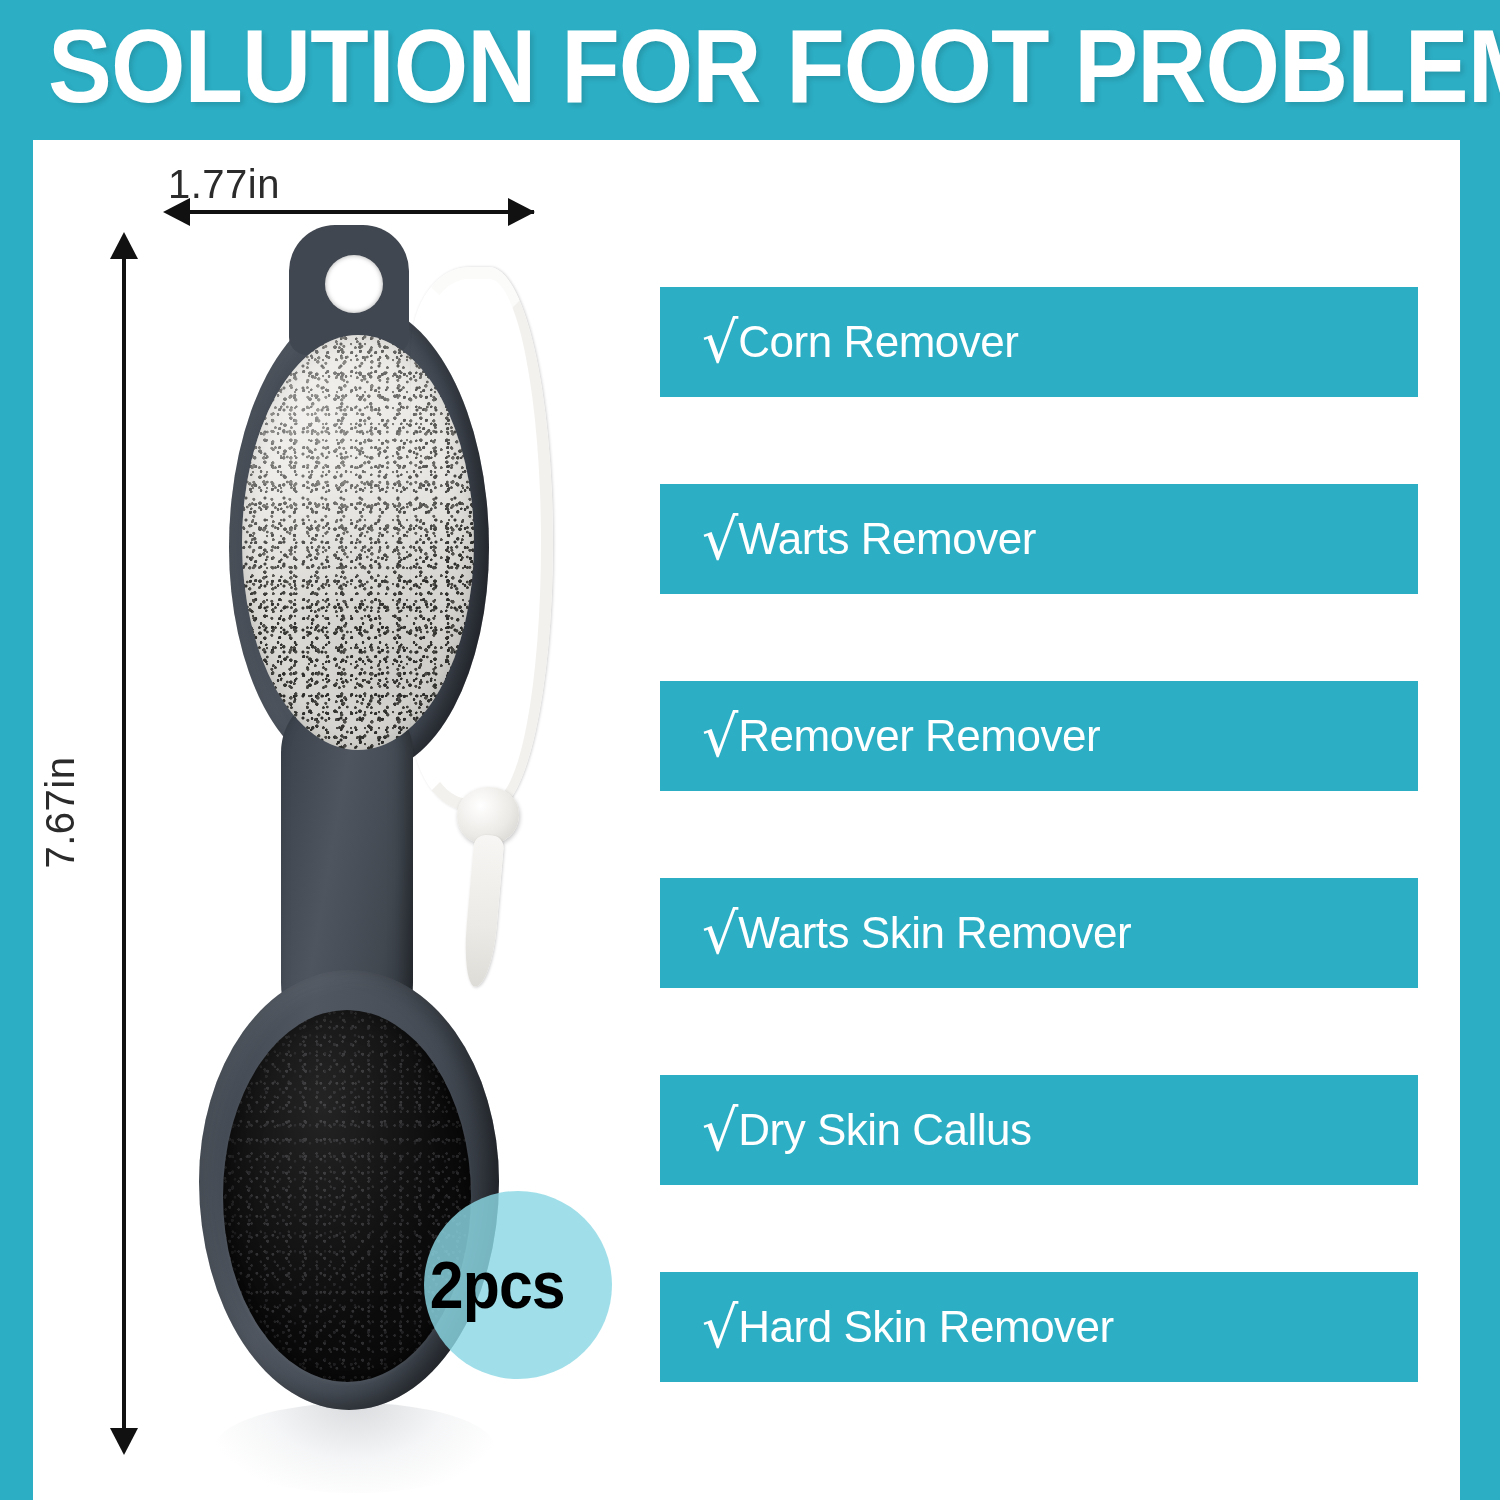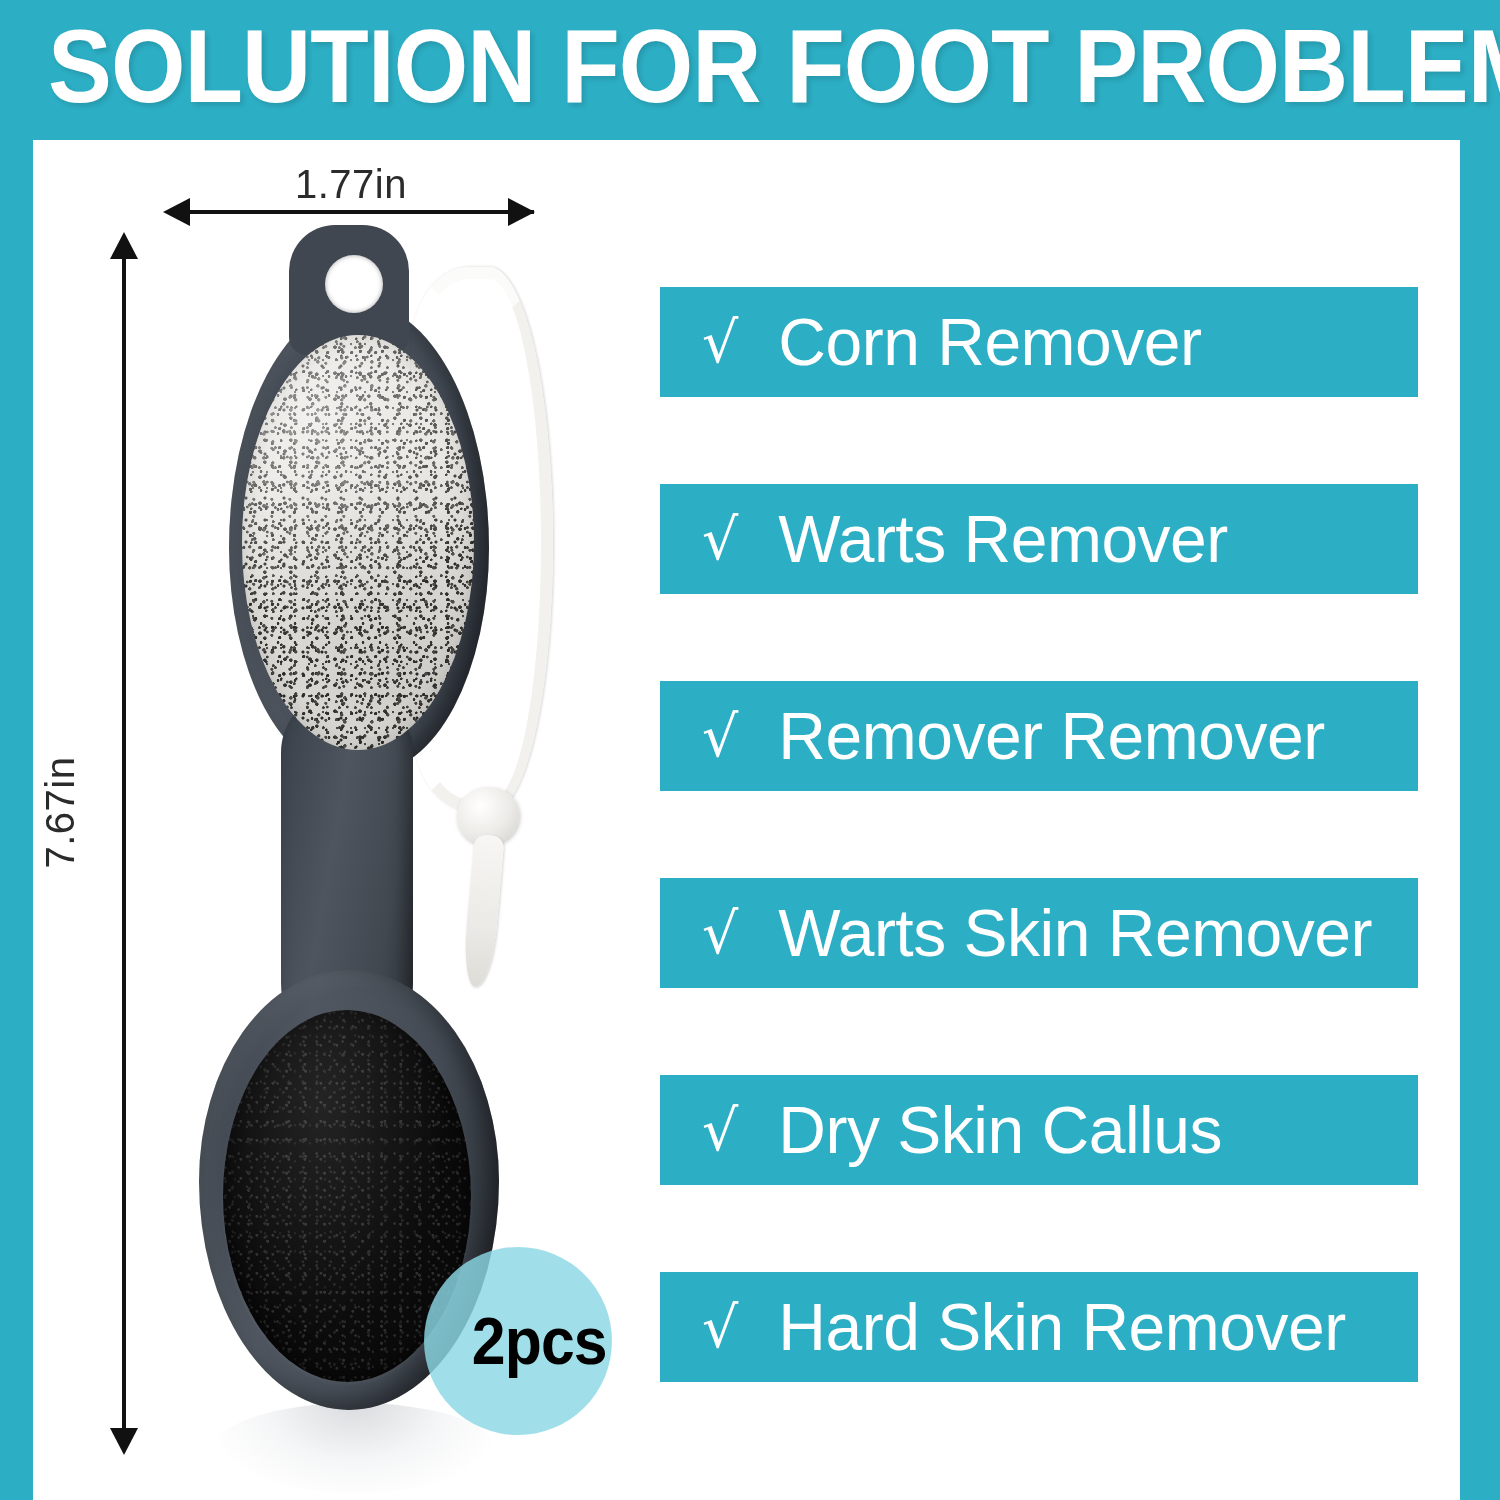--- a/index.html
+++ b/index.html
@@ -79,21 +79,20 @@
   }
   .dim-h-arrow-r {
     left: 508px;
     border-left: 27px solid #111111;
   }
   .dim-h-label {
     position: absolute;
     left: 168px;
     top: 162px;
     width: 366px;
-    text-align: center;
     font-size: 40px;
     color: #2b2b2b;
     letter-spacing: 0.5px;
   }
 
   .dim-v-line {
     position: absolute;
     left: 122px;
     top: 254px;
     width: 4px;
@@ -310,28 +309,28 @@
     width: 280px;
     height: 90px;
     border-radius: 50%;
     background: radial-gradient(ellipse at 50% 0%, rgba(160,165,172,0.40) 0%, rgba(200,204,210,0.18) 45%, rgba(255,255,255,0) 78%);
   }
 
   
   .badge-2pcs {
     position: absolute;
     left: 424px;
-    top: 1247px;
+    top: 1191px;
     width: 188px;
     height: 188px;
     border-radius: 50%;
     background: rgba(139, 216, 228, 0.82);
     display: flex;
     align-items: center;
-    justify-content: flex-end;
+    justify-content: flex-start;
   }
   .badge-2pcs-label {
     color: #000000;
     font-family: "Liberation Sans Narrow", "Liberation Sans", sans-serif;
     font-weight: bold;
     font-size: 66px;
     line-height: 1;
     letter-spacing: -1px;
     transform: scaleX(0.92);
   }
@@ -356,25 +355,24 @@
 
   .feature-check {
     color: #ffffff;
     font-size: 57px;
     line-height: 1;
     padding-left: 42px;
     font-family: "DejaVu Sans", sans-serif;
   }
   .feature-text {
     color: #ffffff;
-    font-size: 66px;
+    font-size: 44px;
     line-height: 1;
     white-space: nowrap;
     letter-spacing: -0.5px;
-    margin-left: 40px;
   }
 </style>
 </head>
 <body>
 
 <div class="page">
 
   <div class="inner-panel"></div>
 
   <div class="header-band">

